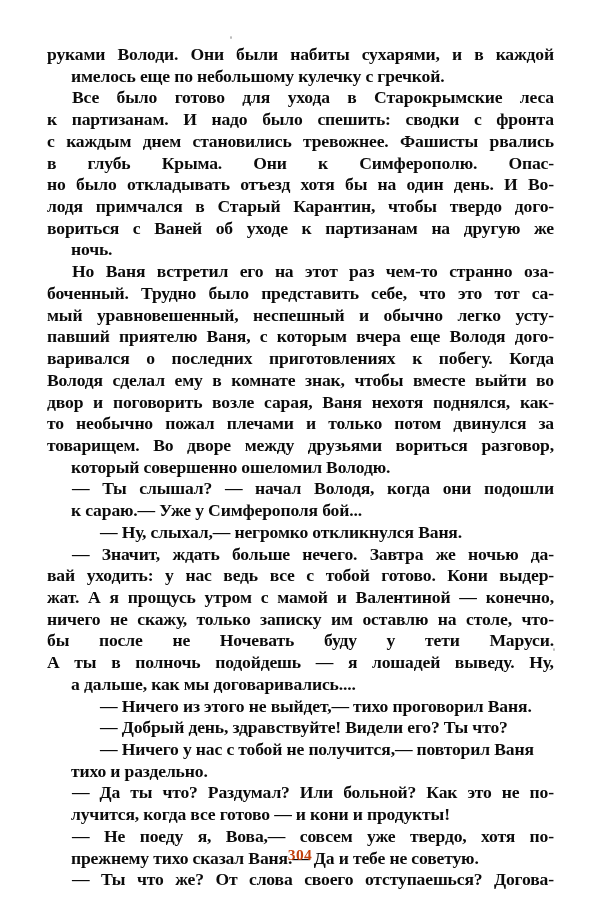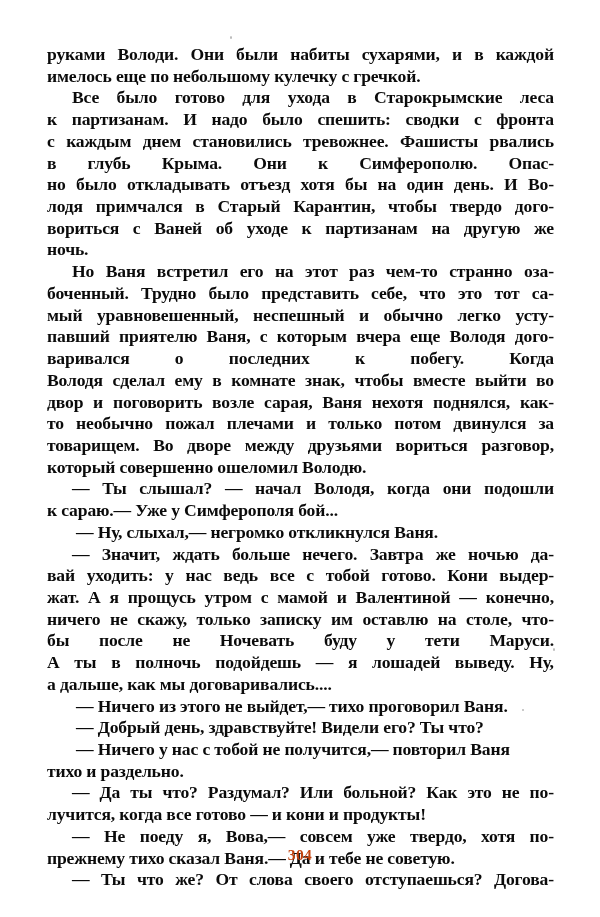--- a/index.html
+++ b/index.html
@@ -52,20 +52,21 @@
     justify-content: space-between;
     width: 507px;
   }
   .line.just > span {
     display: inline-block;
   }
 
   
   .line.flush {
     text-align: left;
+    margin-left: 24px;
   }
 
   
   .line.indent {
     padding-left: 25px;
     width: 482px;
   }
 
   
   .line.dialog {
@@ -226,20 +227,21 @@
         <span>которым</span>
         <span>вчера</span>
         <span>еще</span>
         <span>Володя</span>
         <span>дого-</span>
       </div>
       <div class="line just">
         <span>варивался</span>
         <span>о</span>
         <span>последних</span>
+        <span>приготовлениях</span>
         <span>к</span>
         <span>побегу.</span>
         <span>Когда</span>
       </div>
       <div class="line just">
         <span>Володя</span>
         <span>сделал</span>
         <span>ему</span>
         <span>в</span>
         <span>комнате</span>

